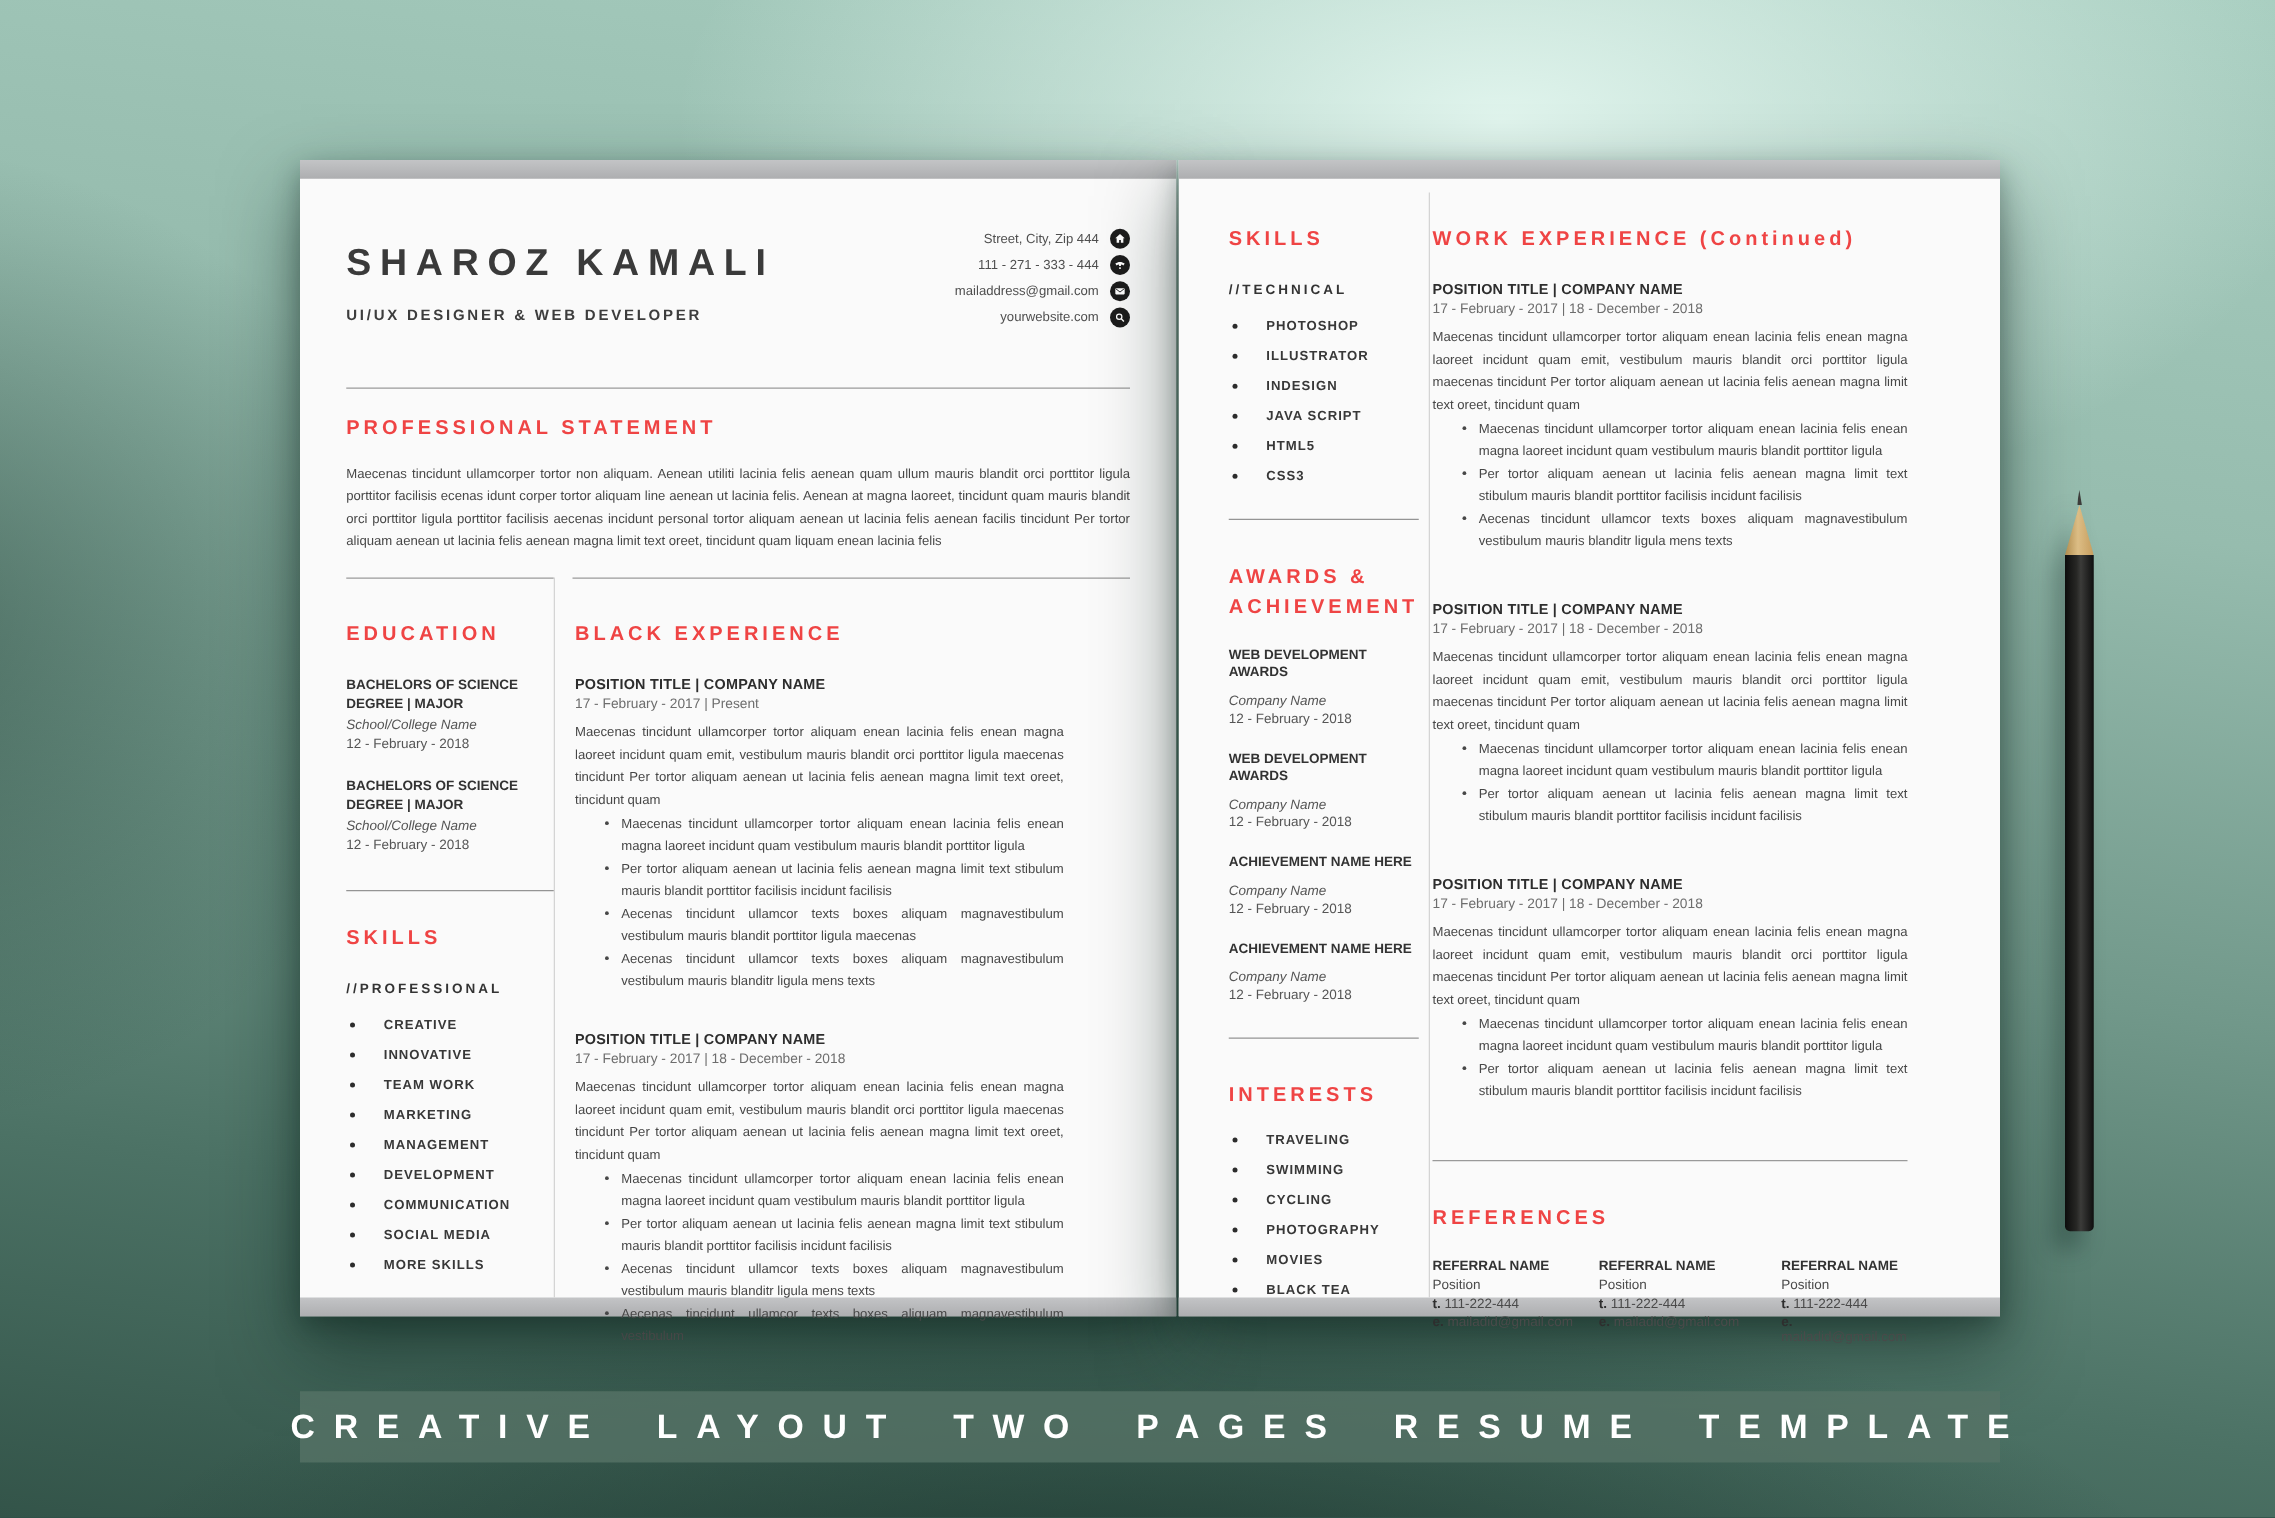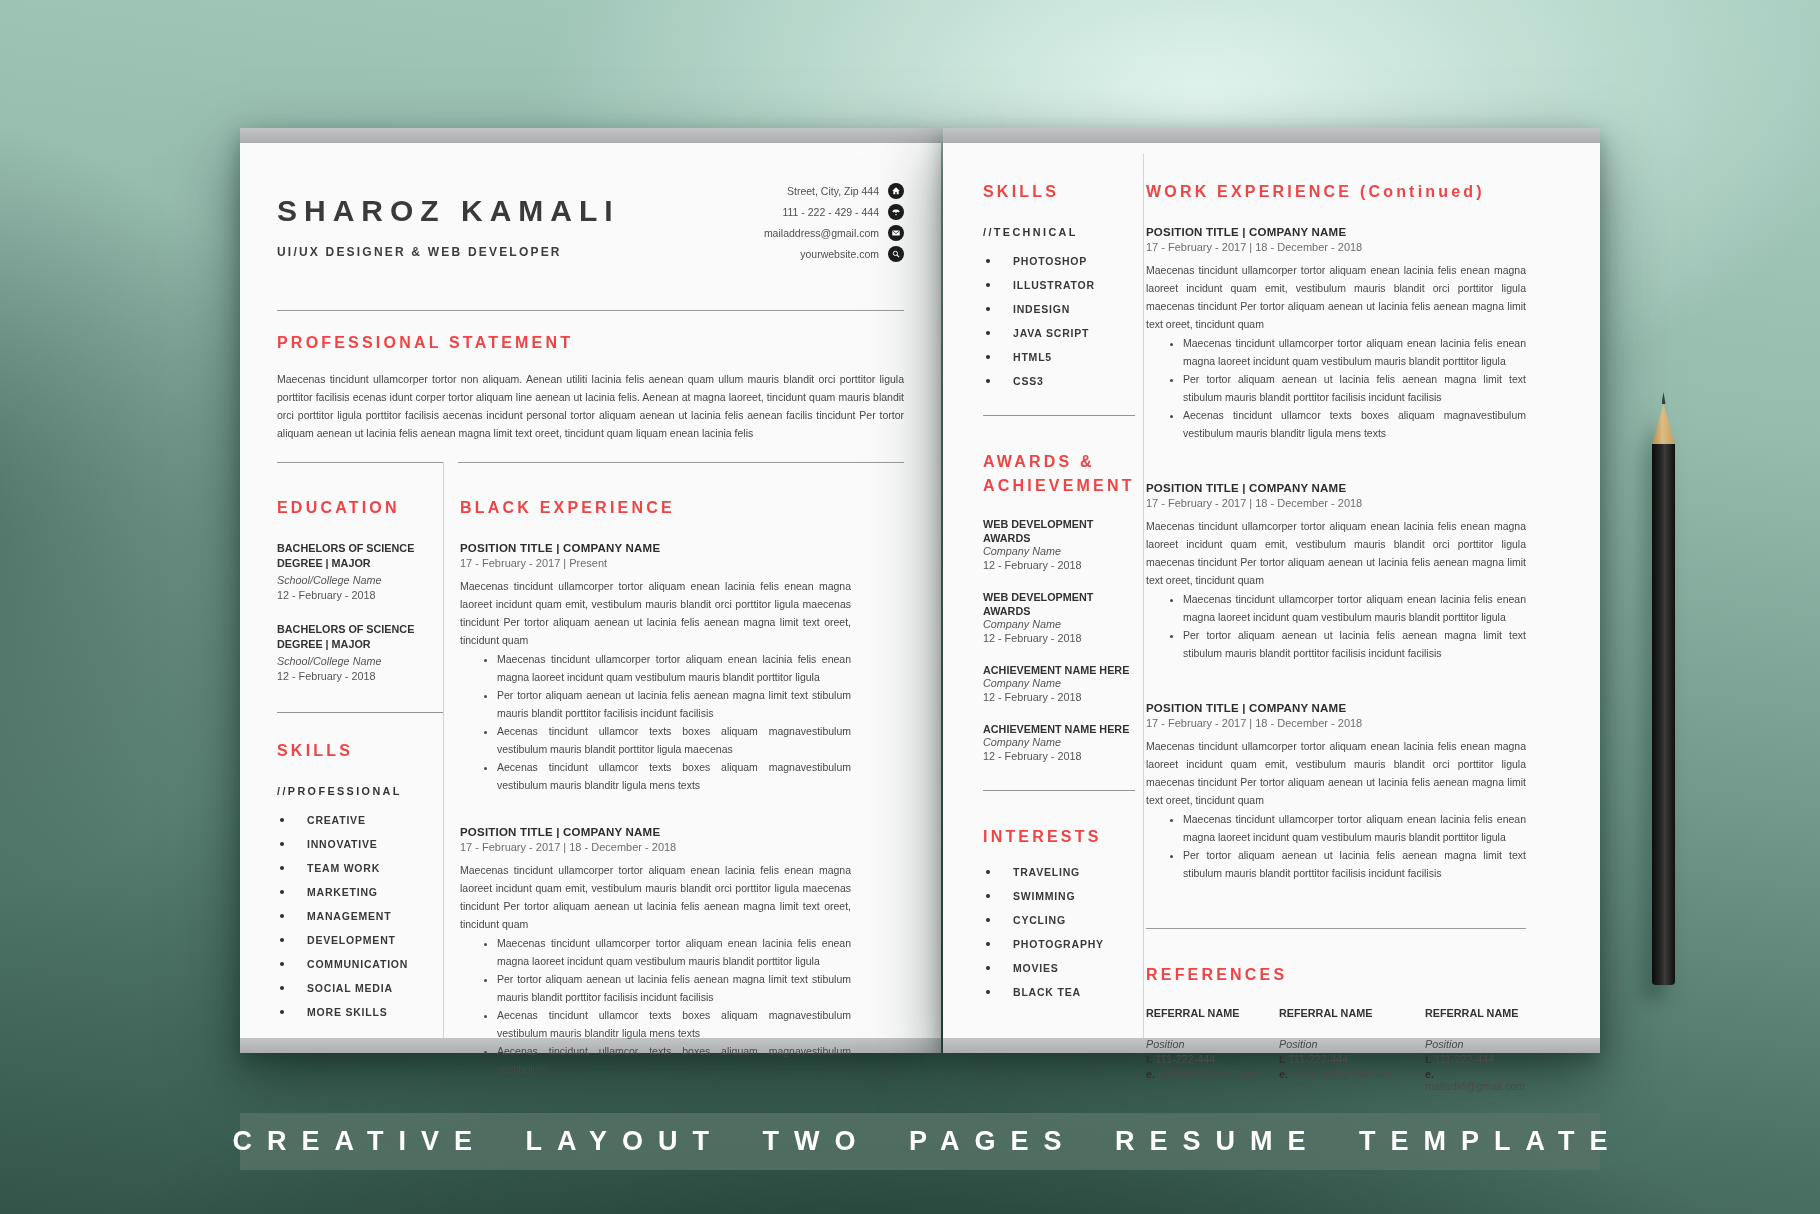--- a/index.html
+++ b/index.html
@@ -76,31 +76,31 @@
   .jb{ list-style:disc; margin-top:1px; padding-left:37px; }
   .jb li{ font-size:10.5px; line-height:18px; color:#474747; text-align:justify; }
 
   
   .p2-vdiv{ position:absolute; left:200px; top:26px; bottom:15px; border-left:1px solid #d4d4d4; }
   .p2-sidebar{ position:absolute; left:40px; top:52px; width:152px; }
   .p2-main{ position:absolute; left:203px; top:52px; width:380px; }
 
   .aw{ margin-top:19px; }
   .aw-t{ font-size:10.8px; font-weight:bold; color:#323232; line-height:14px; }
-  .aw-c{ font-size:10.8px; font-style:italic; color:#555; margin-top:0; }
+  .aw-c{ font-size:10.8px; font-style:italic; color:#555; margin-top:10px; }
   .aw-d{ font-size:10.8px; color:#555; margin-top:2px; }
   .side-rule{ margin-top:28px; border-top:1px solid #949494; }
   .side-title{ margin-top:34px; }
 
   .p2-main .job + .job{ margin-top:40px; }
   .main-rule{ margin-top:46px; border-top:1px solid #9a9a9a; }
   .refs-title{ margin-top:34px; }
   .refs{ display:grid; grid-template-columns:133px 146px 1fr; margin-top:20px; }
   .ref-n{ font-size:10.8px; font-weight:bold; color:#323232; }
-  .ref-p{ font-size:10.8px; font-style:italic; color:#4a4a4a; margin-top:19px; }
+  .ref-p{ font-size:10.8px; color:#4a4a4a; margin-top:3px; }
   .ref-line{ font-size:10.8px; color:#4a4a4a; margin-top:3px; }
   .ref-line b{ color:#2e2e2e; }
 
   
   .banner{ position:absolute; left:240px; top:1113px; width:1360px; height:57px;
            background:rgba(86,115,103,.8); display:flex; align-items:center; justify-content:center; }
   .banner span{ color:#fff; font-weight:bold; font-size:27px; letter-spacing:15px;
                 word-spacing:16px; padding-left:15px; white-space:nowrap; }
 
   
@@ -130,21 +130,21 @@
     <div class="p1-contact">
       <div class="c-row">
         <span class="c-text">Street, City, Zip 444</span>
         <span class="c-icon">
           <svg width="10" height="10" viewBox="0 0 16 16">
               <path fill="#fff" d="M8 2L2 7.5h1.7V13h3.2V9.6h2.2V13h3.2V7.5H14z"></path>
             </svg>
         </span>
       </div>
       <div class="c-row">
-        <span class="c-text">111 - 222 - 429 - 444</span>
+        <span class="c-text">111 - 271 - 333 - 444</span>
         <span class="c-icon">
           <svg width="10" height="10" viewBox="0 0 16 16">
               <path fill="#fff" d="M2 6.2C5.7 3.3 10.3 3.3 14 6.2l-1.6 2.4c-.9-.6-1.9-1-3-1.1l-.3 1.9c-.7-.1-1.5-.1-2.2 0l-.3-1.9c-1.1.1-2.1.5-3 1.1zM7 11h2v2H7z"></path>
             </svg>
         </span>
       </div>
       <div class="c-row">
         <span class="c-text">mailaddress@gmail.com</span>
         <span class="c-icon">
           <svg width="10" height="10" viewBox="0 0 16 16">

